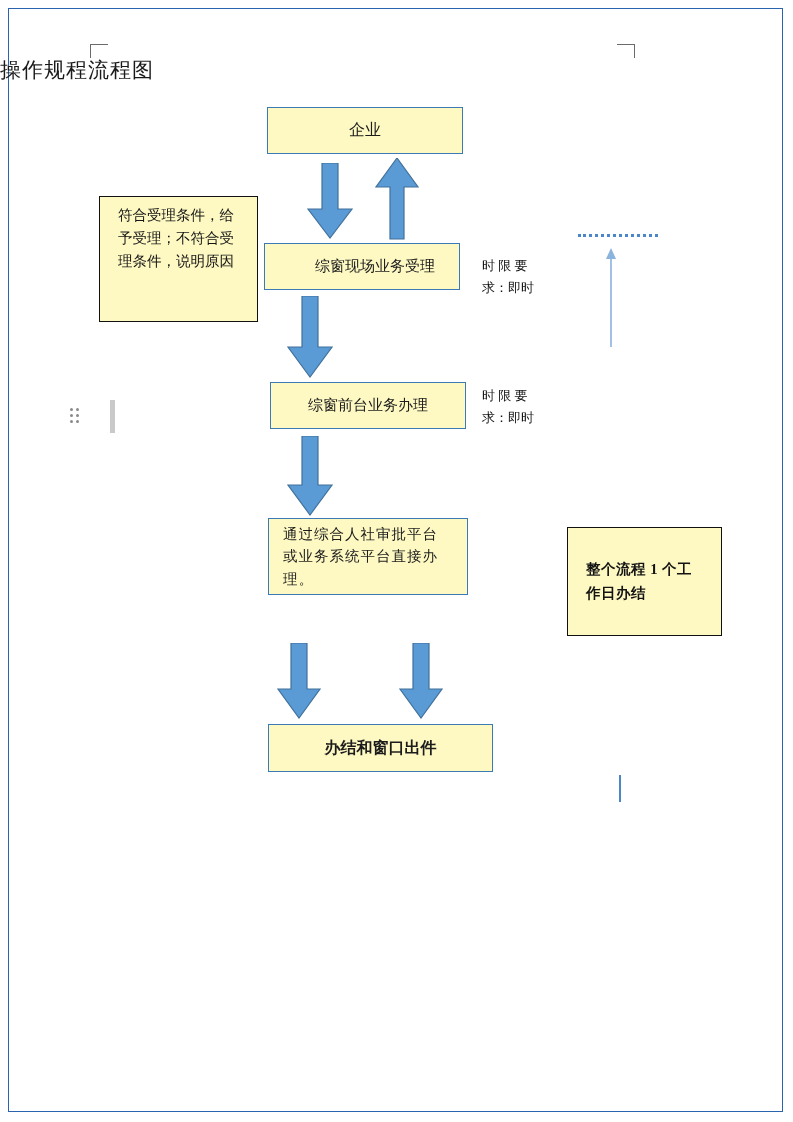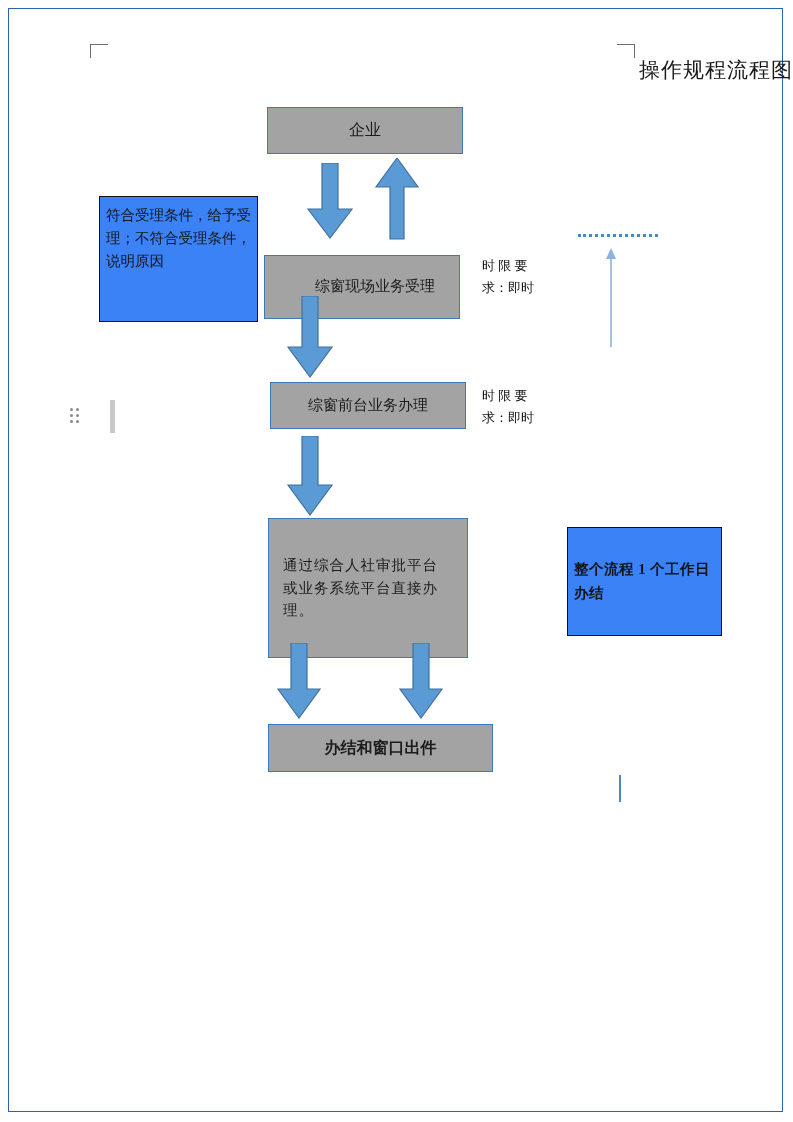--- a/index.html
+++ b/index.html
@@ -42,60 +42,60 @@
     box-sizing: border-box;
   }
   .crop-tl { left: 90px; top: 44px; border-left: 1px solid #6b6b6b; border-top: 1px solid #6b6b6b; }
   .crop-tr { left: 617px; top: 44px; border-right: 1px solid #6b6b6b; border-top: 1px solid #6b6b6b; }
 
   .title {
     position: absolute;
     left: 0;
     top: 56px;
     width: 793px;
-    text-align: right;
+    text-align: left;
     font-size: 21px;
     letter-spacing: 1px;
     color: #1a1a1a;
     font-family: "Liberation Serif", "DejaVu Serif", serif;
   }
 
   
   .node {
     position: absolute;
     box-sizing: border-box;
     border: 1.6px solid #3c7ab5;
-    background: #a3a3a3;
+    background: #fef9c3;
     color: #1c1c1c;
     display: flex;
     align-items: center;
     justify-content: center;
     text-align: center;
     font-size: 15px;
     line-height: 1.55;
     padding: 4px 6px;
     font-family: "Liberation Serif", "DejaVu Serif", serif;
   }
   .node-enterprise { left: 267px; top: 107px; width: 196px; height: 47px; font-size: 16px; }
-  .node-accept     { left: 264px; top: 255px; width: 196px; height: 64px; padding-left: 32px; }
+  .node-accept     { left: 264px; top: 243px; width: 196px; height: 47px; padding-left: 32px; }
   .node-frontdesk  { left: 264px; top: 382px; width: 196px; height: 47px; margin-left: 6px; }
-  .node-platform   { left: 268px; top: 518px; width: 200px; height: 140px; font-size: 14.5px; letter-spacing: 1px; }
+  .node-platform   { left: 268px; top: 518px; width: 200px; height: 77px; font-size: 14.5px; letter-spacing: 1px; }
   .node-platform .inner { padding: 0 8px; text-align: left; }
   .node-final      { left: 268px; top: 724px; width: 225px; height: 48px; font-weight: bold; font-size: 16px; }
 
   
   .note {
     position: absolute;
     box-sizing: border-box;
     border: 1.3px solid #111111;
-    background: #3b82f6;
+    background: #fef9c3;
     font-size: 14.5px;
     line-height: 1.6;
     color: #141414;
-    padding: 7px 6px;
+    padding: 7px 18px;
     font-family: "Liberation Serif", "DejaVu Serif", serif;
   }
   .note-condition { left: 99px; top: 196px; width: 159px; height: 126px; }
   .note-duration  { left: 567px; top: 527px; width: 155px; height: 109px; display: flex; align-items: center; font-weight: bold; letter-spacing: .5px; }
 
   
   .tlabel {
     position: absolute;
     font-size: 13px;
     line-height: 1.7;

